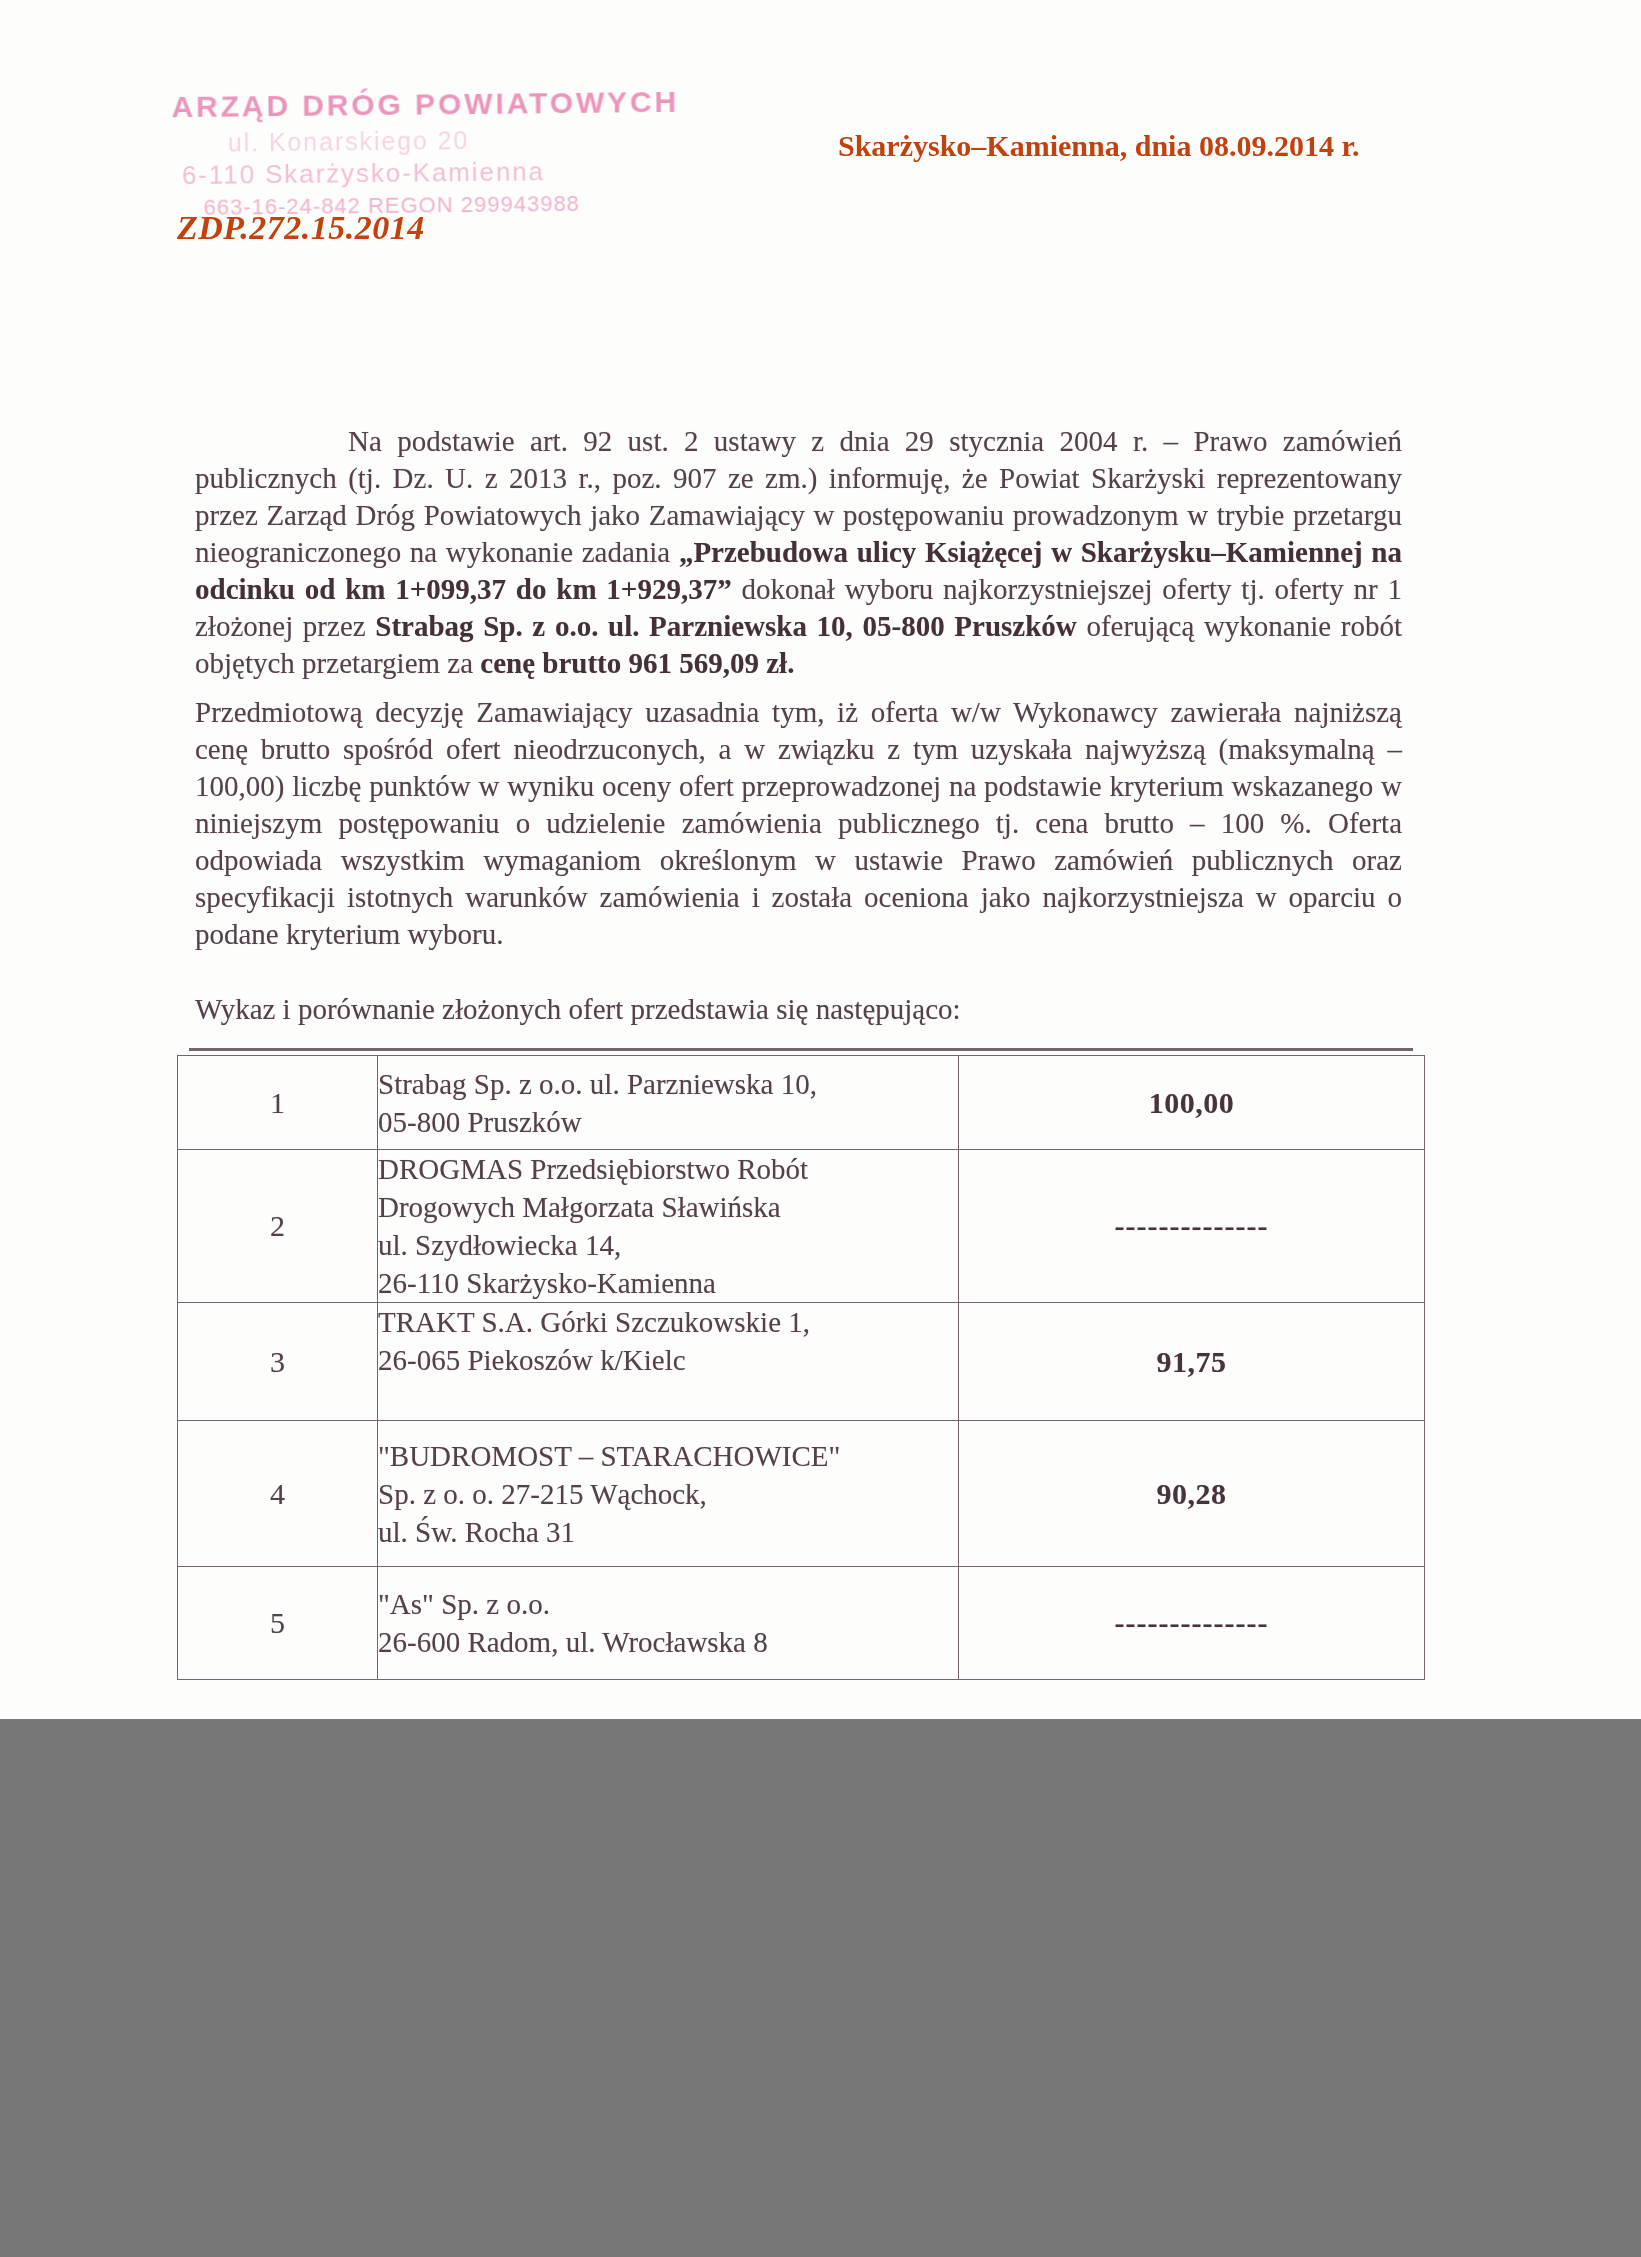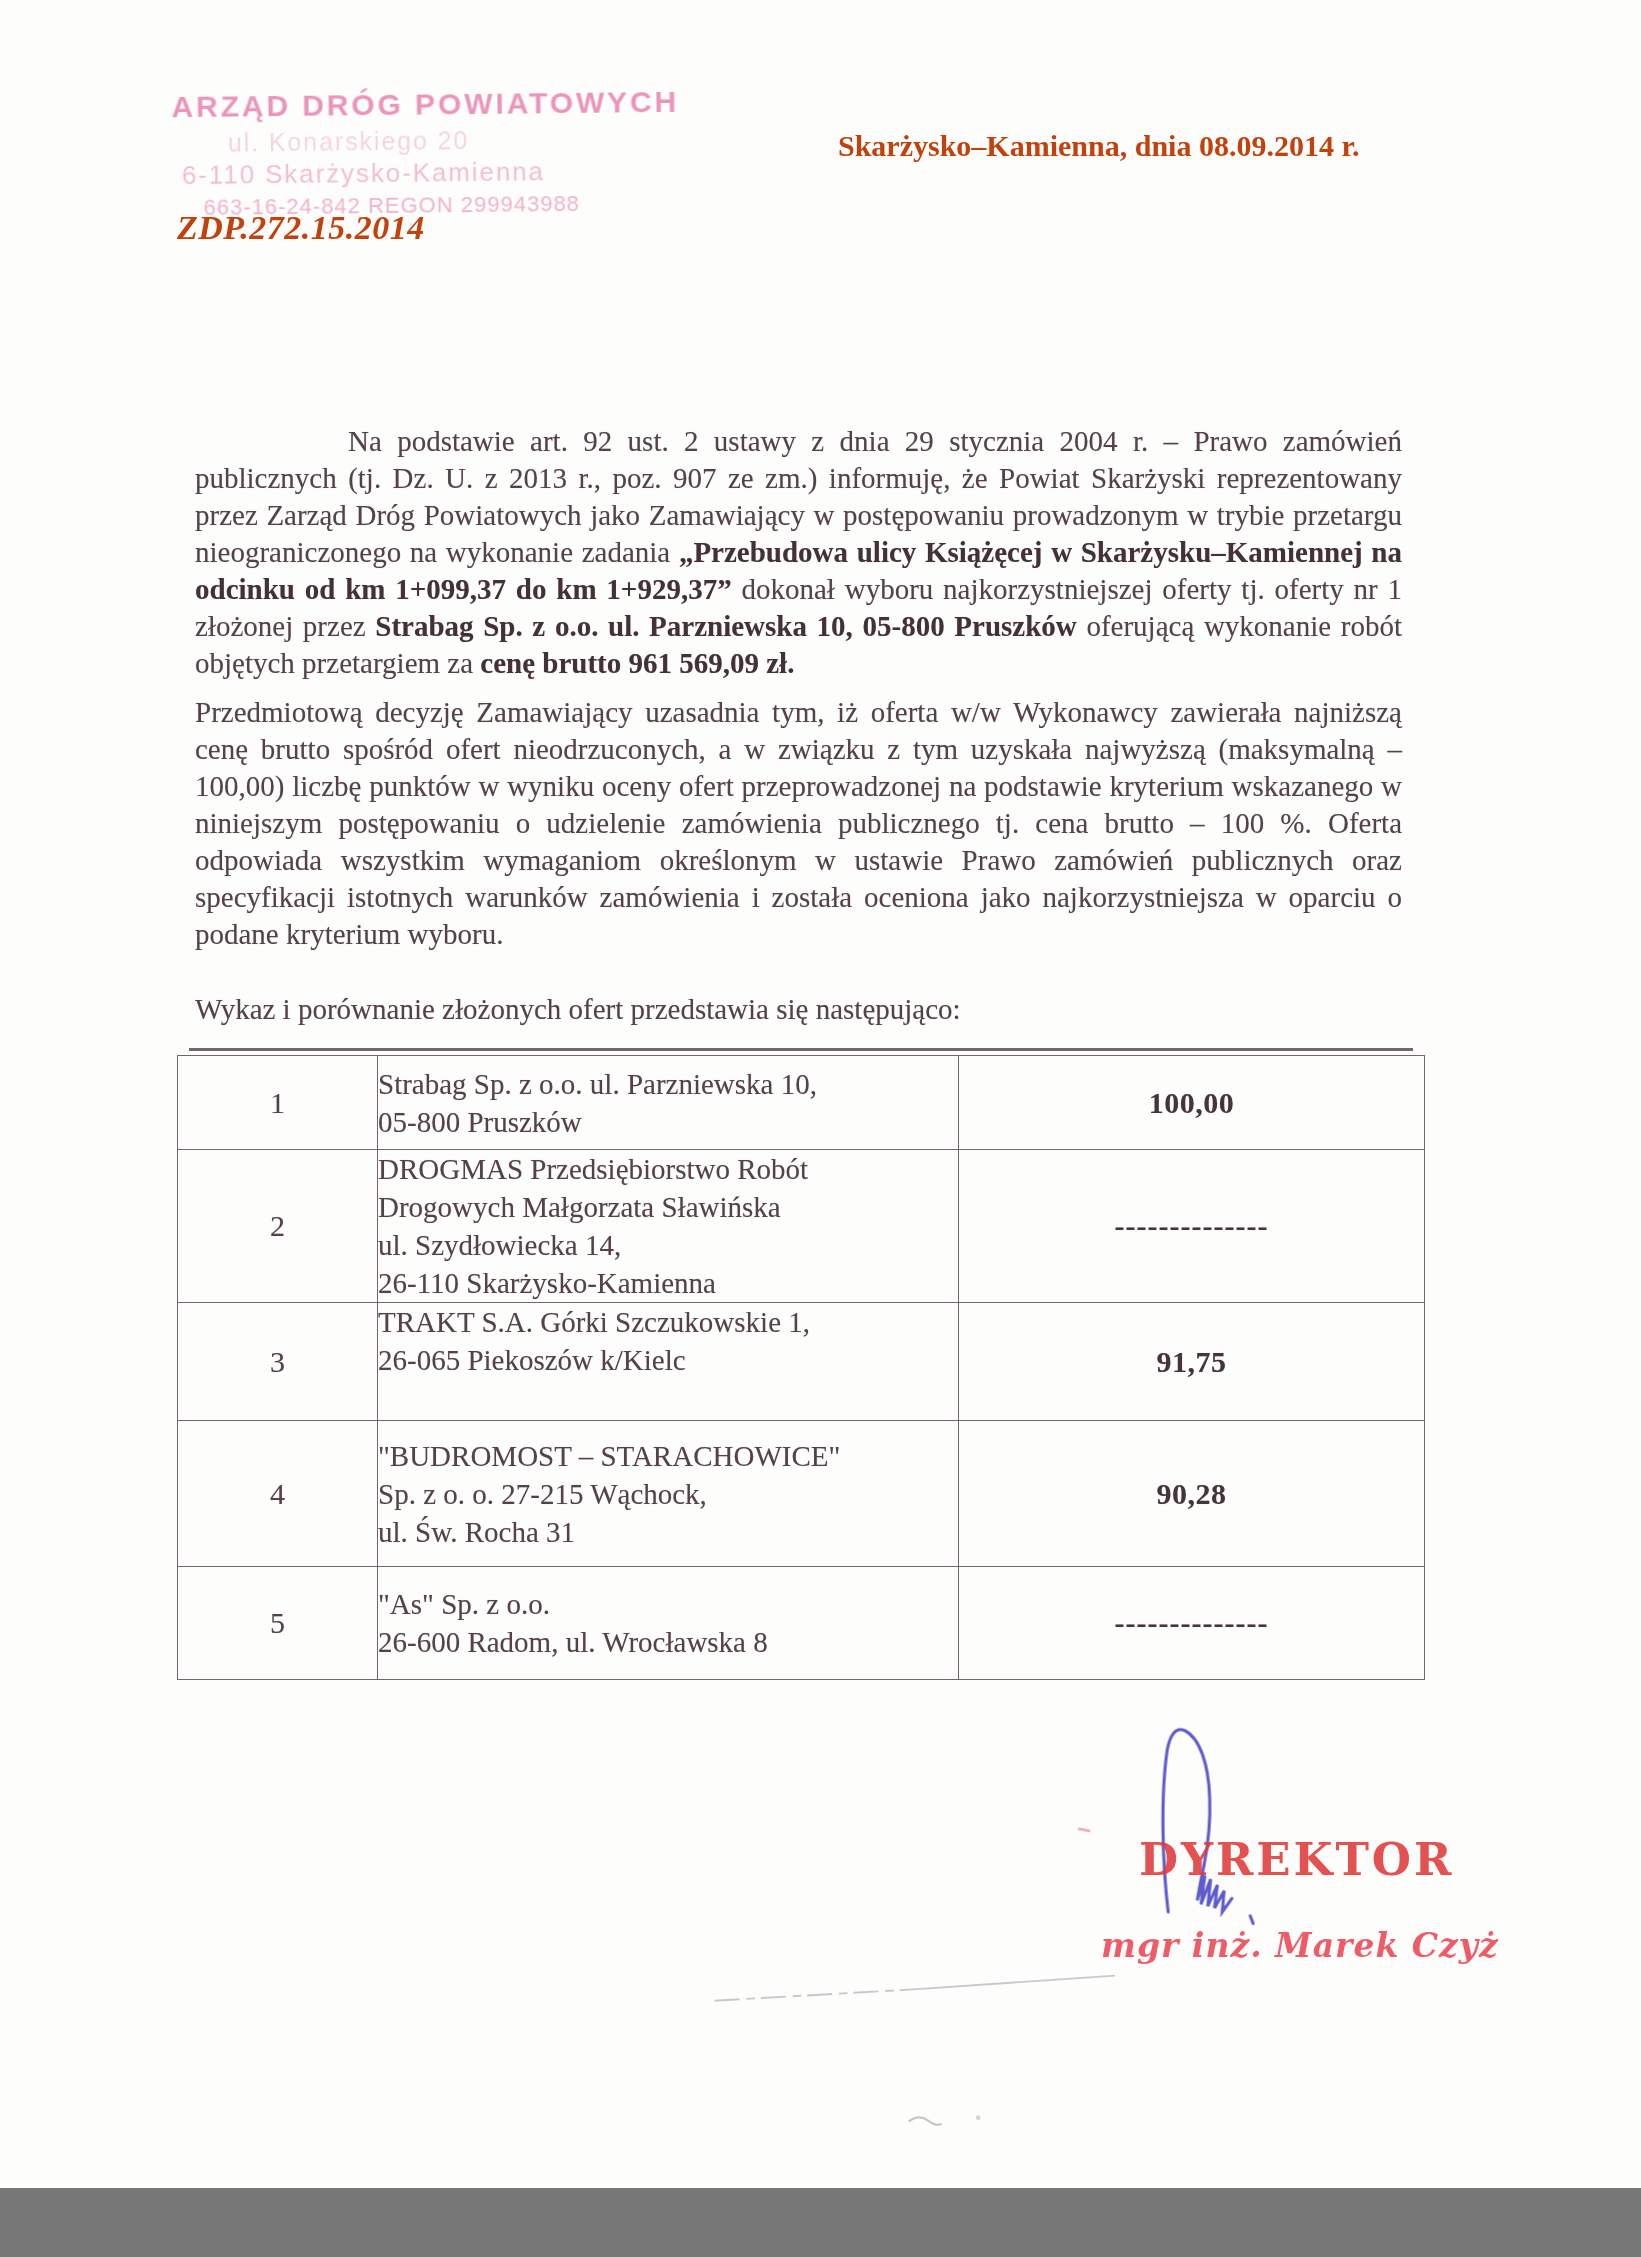--- a/index.html
+++ b/index.html
@@ -1,18 +1,18 @@
 <!DOCTYPE html>
 <html><head>
 <meta charset="utf-8">
 <style>
   html,body { margin:0; padding:0; background:#777; }
   .scan {
     position:relative;
-    width:1641px; height:2188px;
+    width:1641px; height:1719px;
     background:#fdfdfc;
     overflow:hidden;
     font-family:"Liberation Serif", serif;
     color:#54414c;
   }
   
   .office-stamp {
     position:absolute; left:172px; top:89px; width:599px;
     font-family:"Liberation Sans", sans-serif;
     color:#e87fae;

